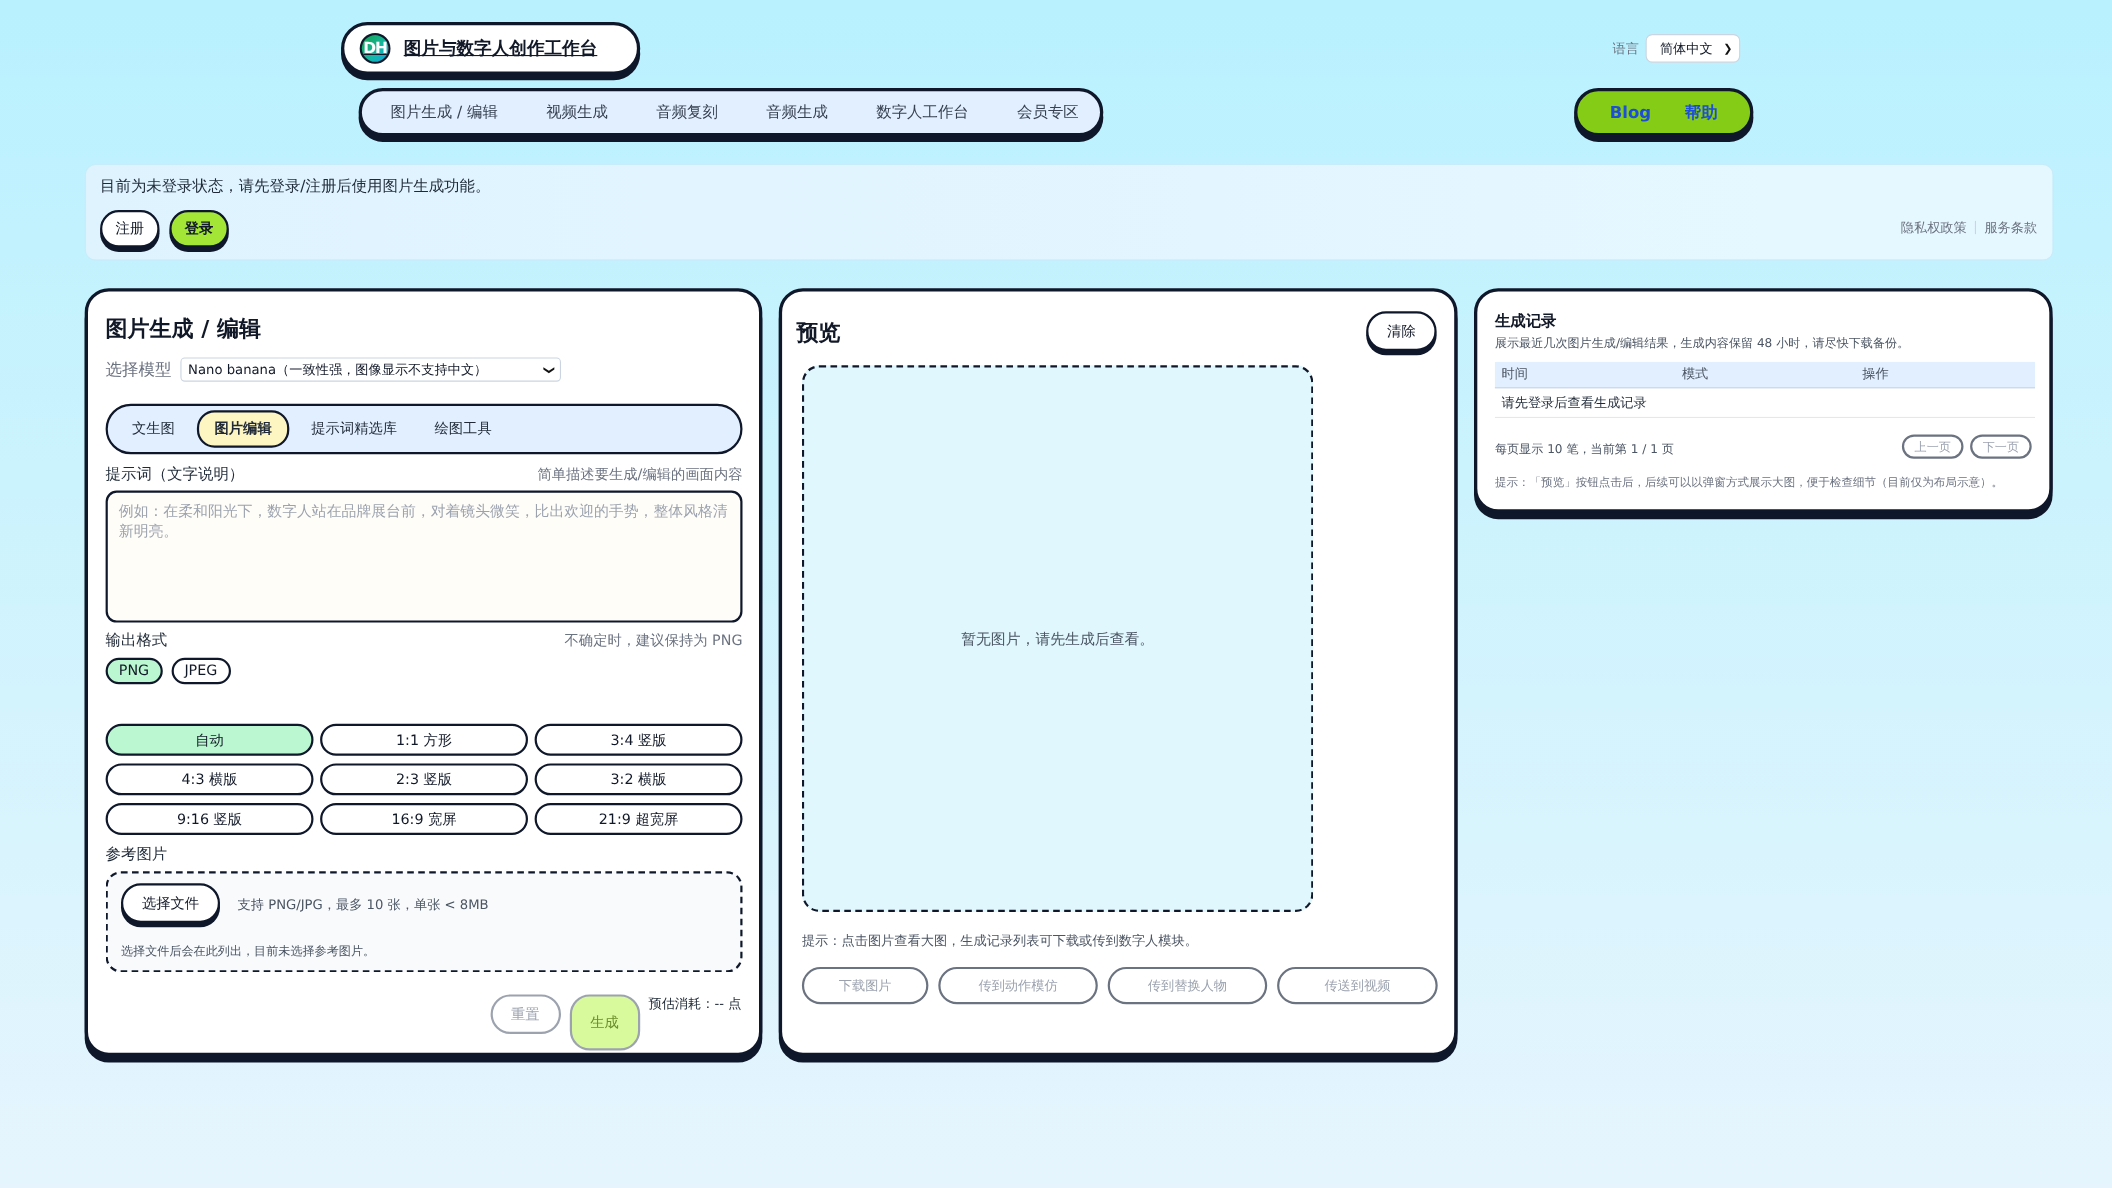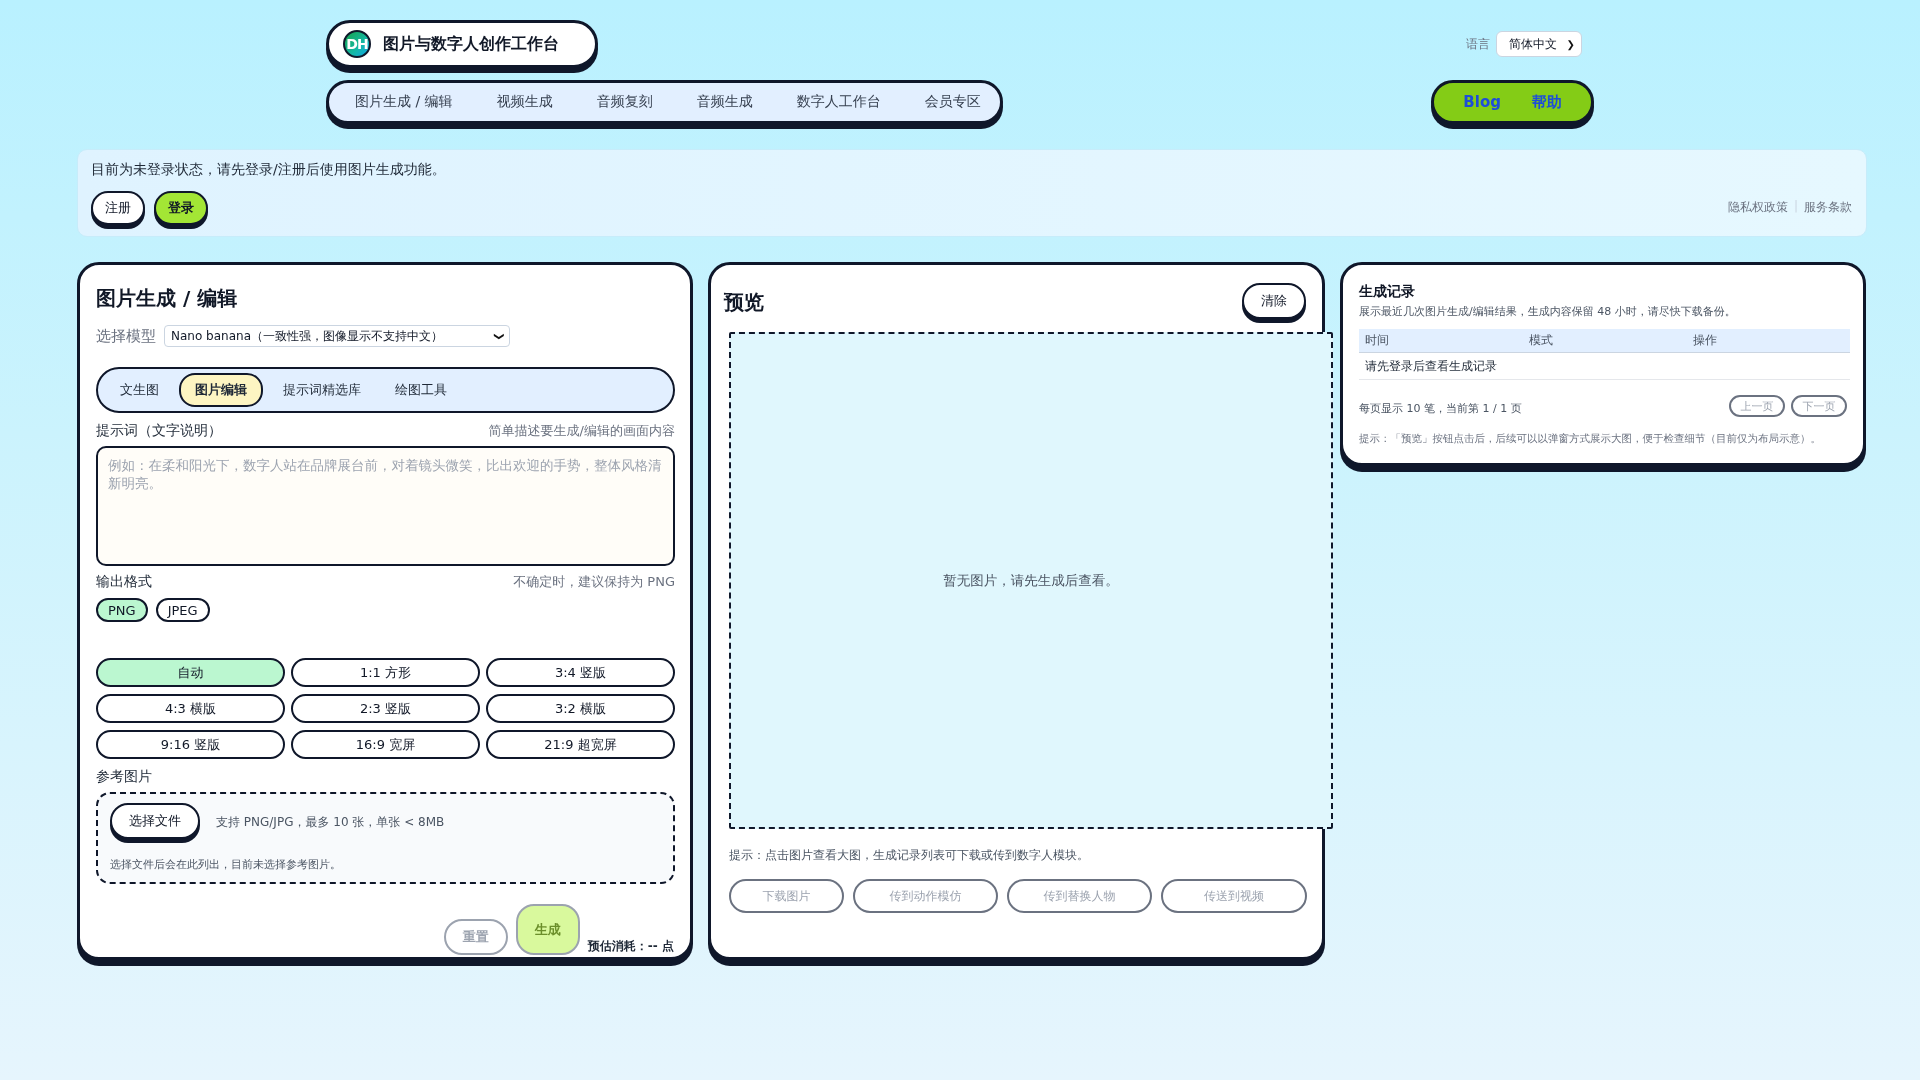--- a/index.html
+++ b/index.html
@@ -8,23 +8,23 @@
     font-family: "DejaVu Sans", "Liberation Sans", sans-serif;
     background: linear-gradient(180deg, #b9f1ff 0%, #cbf3fd 40%, #e6f5fd 100%);
     color: #111827;
     position: relative;
   }
   .abs { position: absolute; }
   .ink-border { border: 3px solid #0f172a; box-shadow: 0 5px 0 #0f172a; }
 
   
   .title-pill {
-    left: 326px; top: 20px; width: 272px; height: 48px;
+    left: 310px; top: 20px; width: 272px; height: 48px;
     background: #fff; border-radius: 26px;
-    display: flex; align-items: center; padding-left: 14px; gap: 12px;
+    display: flex; align-items: center; padding-left: 14px; gap: 12px; text-decoration: underline;
   }
   .logo {
     width: 28px; height: 28px; border-radius: 50%;
     background: linear-gradient(135deg, #16a34a 0%, #14b8a6 60%, #0ea5e9 100%);
     border: 2px solid #0f172a;
     color: #fff; font-weight: bold; font-size: 14px;
     display: flex; align-items: center; justify-content: center; letter-spacing: -1px;
   }
   .title-text { font-size: 16px; font-weight: bold; color: #111827; }
 
@@ -132,41 +132,41 @@
     border: 2px dashed #0f172a; border-radius: 14px; background: #f8fafc;
   }
   .choose-file {
     left: 12px; top: 9px; width: 90px; height: 36px;
     background: #fff; border: 2px solid #0f172a; box-shadow: 0 4px 0 #0f172a; border-radius: 18px;
     font-size: 13px; display: flex; align-items: center; justify-content: center;
   }
   .file-hint { left: 118px; top: 20px; font-size: 12px; color: #4b5563; }
   .file-status { left: 12px; top: 63px; font-size: 11px; color: #4b5563; }
 
-  .actions { right: 16px; top: 639px; display: flex; align-items: flex-end; gap: 8px; font-weight: bold; }
+  .actions { right: 16px; top: 639px; display: flex; align-items: flex-start; gap: 8px; }
   .btn-reset {
     width: 64px; height: 36px; border: 2px solid #9ca3af; border-radius: 18px; background: #fff;
     font-size: 13px; color: #9ca3af; display: flex; align-items: center; justify-content: center;
   }
   .btn-generate {
     width: 64px; height: 51px; border: 2px solid #9ca3af; border-radius: 18px; background: #d9f99d;
     font-size: 13px; color: #6b8f2a; display: flex; align-items: center; justify-content: center;
   }
   .cost { font-size: 12px; color: #1f2937; }
 
   
   .mp-title { left: 13px; top: 24px; }
   .btn-clear {
     right: 16px; top: 18px; width: 64px; height: 36px;
     background: #fff; border: 2px solid #0f172a; box-shadow: 0 4px 0 #0f172a; border-radius: 18px;
     font-size: 13px; display: flex; align-items: center; justify-content: center;
   }
   .preview-area {
-    left: 18px; top: 67px; width: 604px; height: 497px;
-    border: 2px dashed #0f172a; border-radius: 2px; background: #e0f7fd;
+    left: 18px; top: 67px; width: 465px; height: 497px;
+    border: 2px dashed #0f172a; border-radius: 16px; background: #e0f7fd;
     display: flex; align-items: center; justify-content: center;
   }
   .preview-empty { font-size: 13.5px; color: #4b5563; }
   .preview-tip { left: 18px; top: 582px; font-size: 12px; color: #4b5563; }
   .preview-actions { left: 18px; top: 614px; display: flex; gap: 9px; }
   .ghost-btn {
     height: 34px; border: 2px solid #6b7280; border-radius: 17px; background: #fff;
     font-size: 12px; color: #9ca3af; display: flex; align-items: center; justify-content: center;
   }
 

